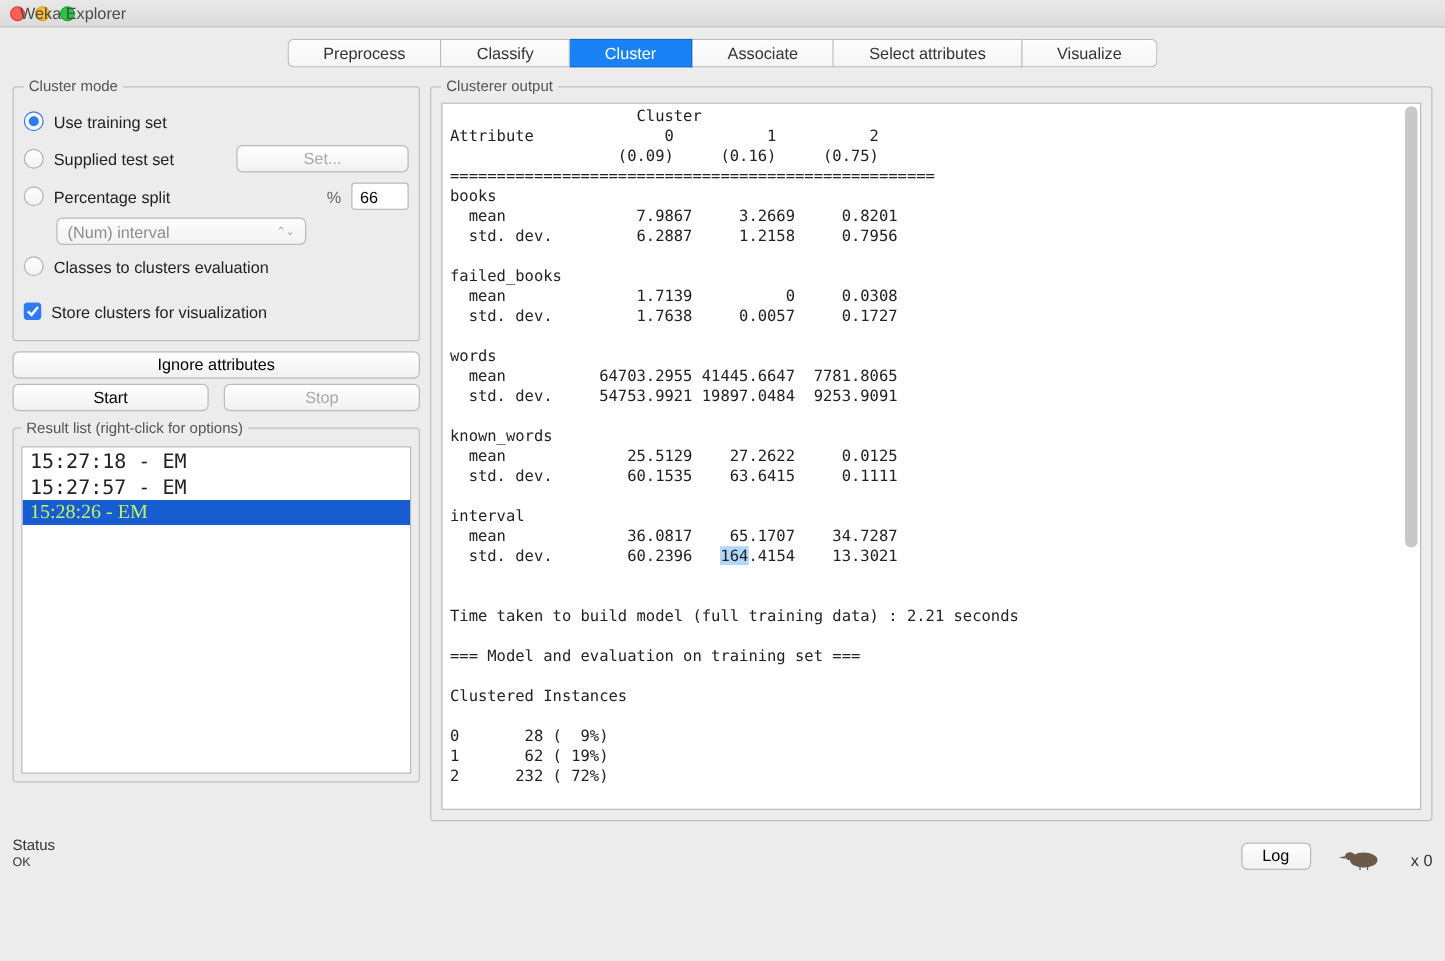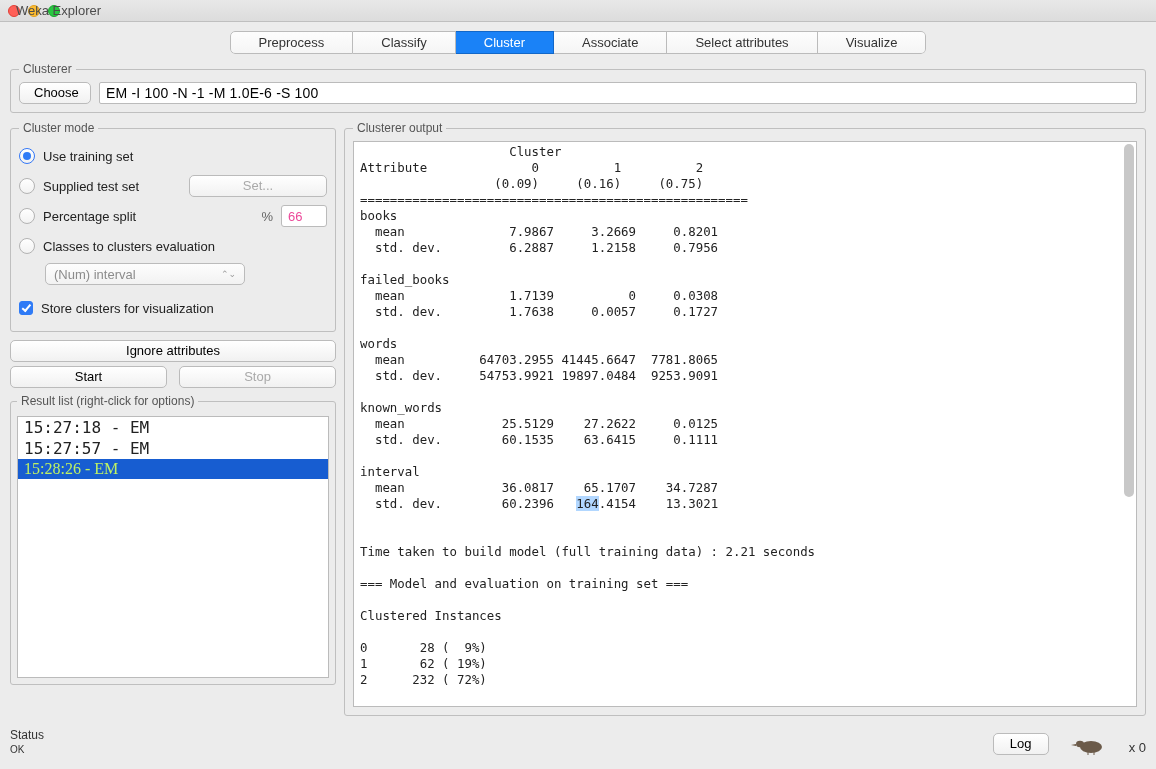--- a/index.html
+++ b/index.html
@@ -127,21 +127,21 @@
   .checkbox.checked::after {
     content:"";
     width:3px; height:7px;
     border:solid #fff;
     border-width:0 2px 2px 0;
     transform: rotate(40deg) translate(-1px,-1px);
   }
   .mini-input {
     width:46px; height:22px;
     border:1px solid #bbb; border-radius:3px;
-    background:#fff; color:#ec4899;
+    background:#fff; color:#000000;
     text-align:left; padding:2px 6px;
     font-size:13px;
   }
   .dropdown {
     width:200px; height:22px;
     border:1px solid #bbb; border-radius:5px;
     background:linear-gradient(#fdfdfd,#f2f2f2);
     color:#8c8c8c;
     padding:2px 8px;
     font-size:13px;
@@ -234,27 +234,20 @@
     <button>Classify</button>
     <button class="active">Cluster</button>
     <button>Associate</button>
     <button>Select attributes</button>
     <button>Visualize</button>
   </div>
 </div>
 
 <div class="content">
 
-  <fieldset class="panel">
-    <legend>Clusterer</legend>
-    <div class="row-flex">
-      <button class="btn" style="width:72px;">Choose</button>
-      <input class="option-input" value="EM -I 100 -N -1 -M 1.0E-6 -S 100" style="">
-    </div>
-  </fieldset>
 
   <div class="main-columns">
 
     <div class="left-col">
 
       <fieldset class="panel">
         <legend>Cluster mode</legend>
 
         <div class="radio-row">
           <span class="radio checked">
@@ -269,30 +262,30 @@
           <button class="btn" style="width:138px;" disabled="">Set...</button>
         </div>
 
         <div class="radio-row">
           <span class="radio"></span>
           <span style="flex:1">Percentage split</span>
           <span class="pct">%</span>
           <input class="mini-input" disabled="" value="66" style="">
         </div>
 
-        <div class="radio-row">
-          <span class="radio"></span>
-          <span>Classes to clusters evaluation</span>
-        </div>
-
         <div class="radio-row indent-select" style="height:26px;">
           <div class="dropdown">
             <span>(Num) interval</span>
             <span class="caret">⌃⌄</span>
           </div>
+        </div>
+
+        <div class="radio-row">
+          <span class="radio"></span>
+          <span>Classes to clusters evaluation</span>
         </div>
 
         <div class="check-row" style="margin-top:6px;">
           <span class="checkbox checked"></span>
           <span>Store clusters for visualization</span>
         </div>
       </fieldset>
 
       <button class="btn wide" style="margin-top:2px;">Ignore attributes</button>
 

